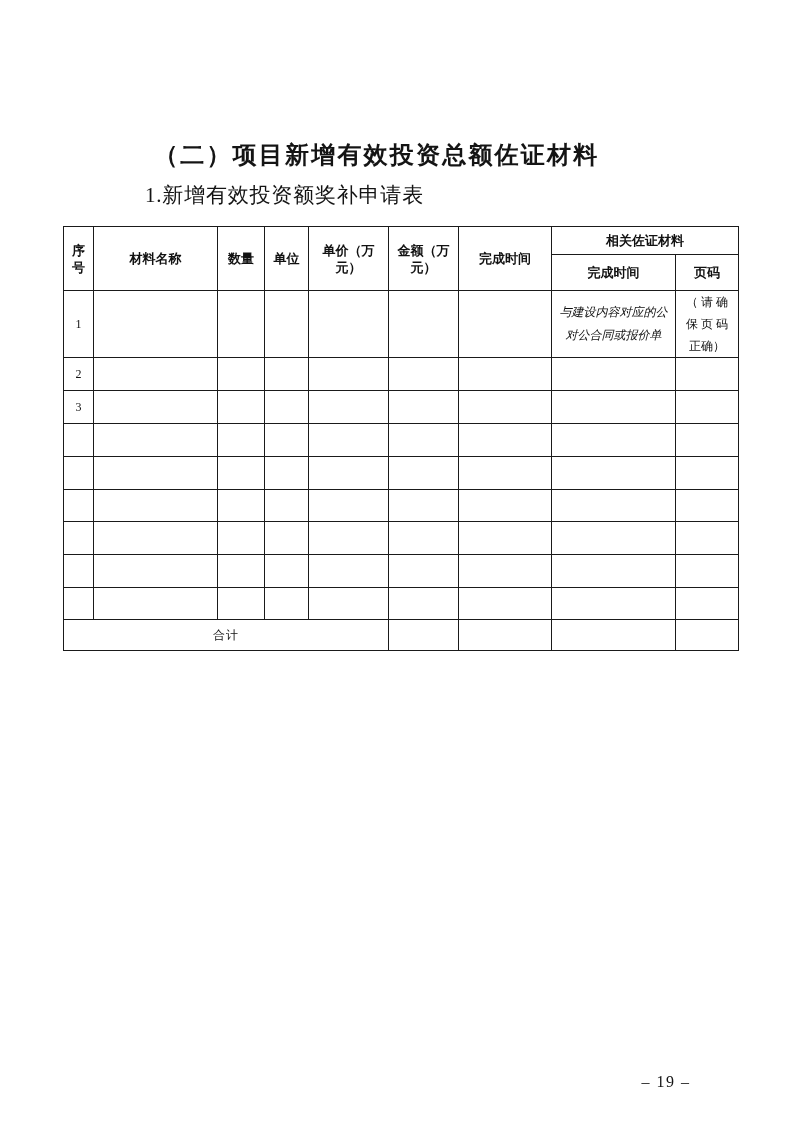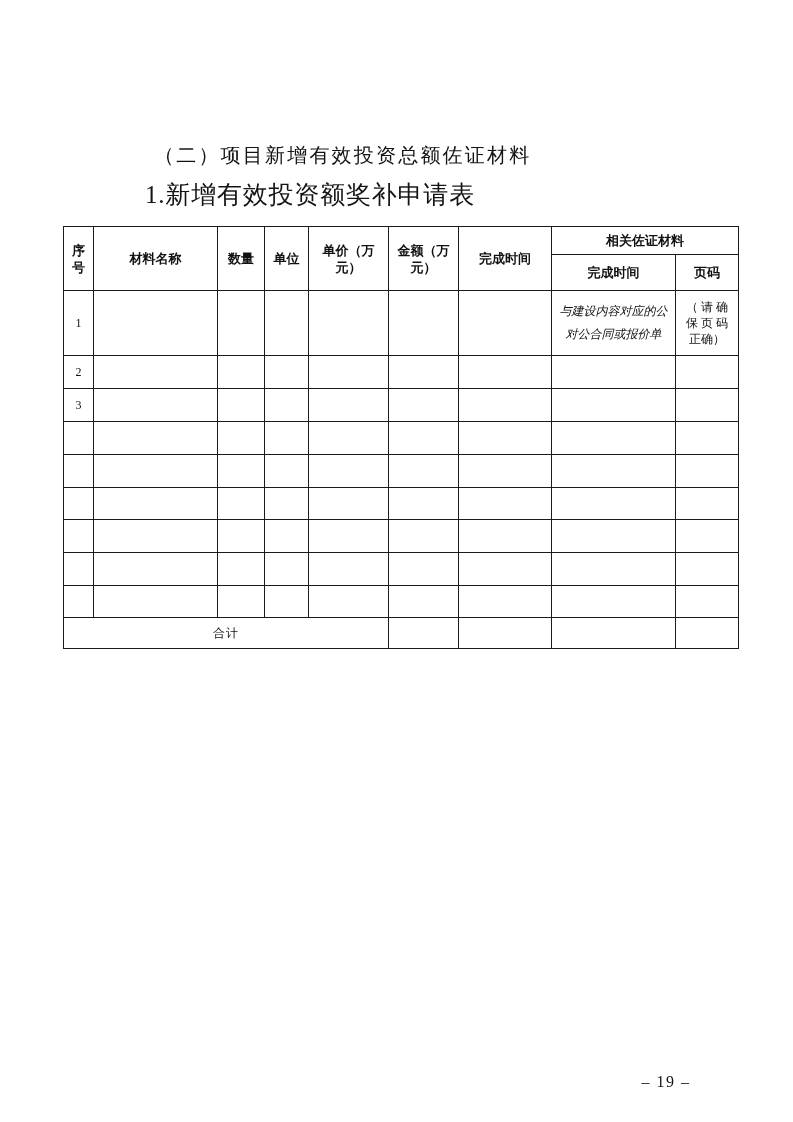--- a/index.html
+++ b/index.html
@@ -8,30 +8,30 @@
     background: #ffffff;
     position: relative;
     font-family: "Liberation Serif", serif;
     color: #141414;
   }
   .sheet { position: absolute; inset: 0; overflow: hidden; }
 
   .section-heading {
     position: absolute;
     left: 154px; top: 141px;
-    font-size: 20px;
+    font-size: 24px;
     line-height: 28px;
     letter-spacing: 2.2px;
-    font-weight: 400;
+    font-weight: 700;
     white-space: nowrap;
   }
   .table-title {
     position: absolute;
     left: 145px; top: 180px;
-    font-size: 25px;
+    font-size: 21px;
     line-height: 30px;
     letter-spacing: 0.8px;
     font-weight: 400;
     white-space: nowrap;
     text-align: right;
   }
 
   table.apply-table {
     position: absolute;
     left: 63px; top: 226px;
@@ -61,21 +61,21 @@
     color: #111111;
   }
   td.note-name {
     white-space: pre-line;
     line-height: 23px;
     font-size: 12px;
     font-style: italic;
   }
   td.note-page {
     white-space: pre-line;
-    line-height: 16px;
+    line-height: 22px;
     font-size: 12px;
     text-align: left;
     padding: 0 2px 0 5px;
   }
   td.total-cell {
     font-size: 13px;
     letter-spacing: 1px;
     font-family: Liberation Serif, serif;
   }
 

